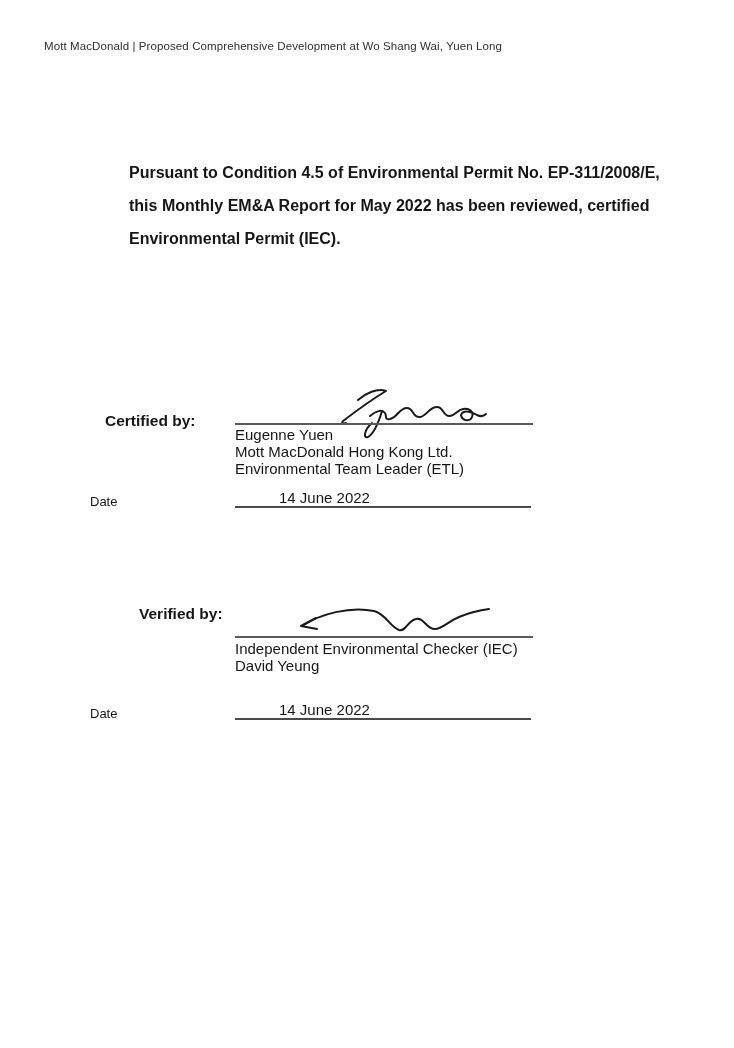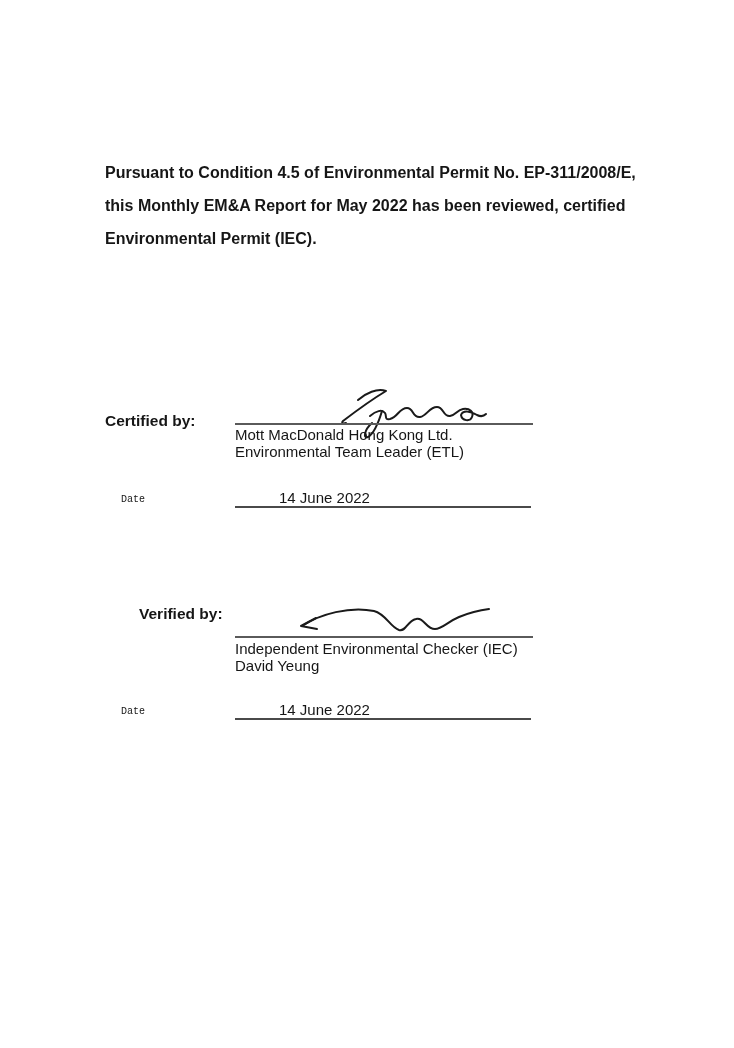--- a/index.html
+++ b/index.html
@@ -30,34 +30,34 @@
     top: 156px;
     width: 515px;
     font-size: 16px;
     font-weight: bold;
     color: #161616;
   }
   .statement .line {
     height: 33px;
     line-height: 33px;
     white-space: nowrap;
+    margin-left: 24px;
   }
   .sec-label {
     left: 105px;
     font-size: 15.5px;
     font-weight: bold;
     color: #161616;
     white-space: nowrap;
   }
   .plain-label {
-    left: 121px;
-    font-size: 10px;
+    left: 90px;
+    font-size: 13px;
     color: #161616;
     white-space: nowrap;
-    font-family: Liberation Mono, monospace;
   }
   .sig-rule {
     left: 235px;
     width: 298px;
     height: 2px;
     background: #5a5a5a;
   }
   .sig-block {
     left: 235px;
     font-size: 15px;
@@ -88,38 +88,40 @@
     stroke-width: 2;
     stroke-linecap: round;
     stroke-linejoin: round;
   }
 </style>
 </head>
 <body>
 
 <div class="page">
 
+  <div class="abs doc-header">Mott MacDonald | Proposed Comprehensive Development at Wo Shang Wai, Yuen Long</div>
 
   <div class="abs statement">
     <div class="line">Pursuant to Condition 4.5 of Environmental Permit No. EP-311/2008/E,</div>
     <div class="line">this Monthly EM&amp;A Report for May 2022 has been reviewed, certified</div>
     <div class="line">Environmental Permit (IEC).</div>
   </div>
 
   <div class="abs sec-label" style="top:412px;">Certified by:</div>
 
   <svg class="abs sig-svg" style="left:330px; top:383px;" width="165" height="58" viewBox="0 0 165 58">
     <path d="M28,17 C36,10 47,5 56,8 C46,14 30,25 13,38 C11,40 13,41 16,40"></path>
     <path d="M52,28 C49,38 45,50 38,54 C33,56 34,47 42,40"></path>
     <path d="M40,33 C46,28 52,26 55,30 C57,33 54,37 60,36 C68,34 69,25 77,25 C84,25 82,35 90,34 C97,33 99,24 107,24 C114,24 113,34 120,33 C126,32 127,27 133,26 C140,25 144,29 142,34 C140,39 132,38 131,32 C133,27 140,28 147,32 C151,34 154,33 156,31"></path>
   </svg>
 
   <div class="abs sig-rule" style="top:423px;"></div>
 
   <div class="abs sig-block" style="top:426px;">
+    <div class="line">Eugenne Yuen</div>
     <div class="line">Mott MacDonald Hong Kong Ltd.</div>
     <div class="line">Environmental Team Leader (ETL)</div>
   </div>
 
   <div class="abs plain-label" style="top:494px;">Date</div>
   <div class="abs date-value" style="top:489px;">14 June 2022</div>
   <div class="abs date-rule" style="top:506px;"></div>
 
   <div class="abs sec-label" style="top:605px;margin-left:34px;">Verified by:</div>
 

